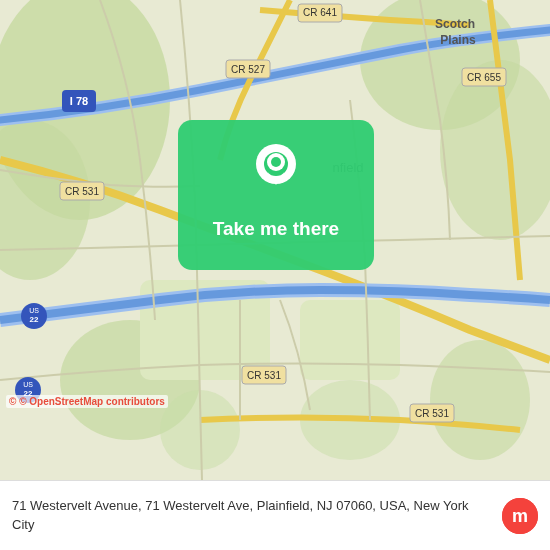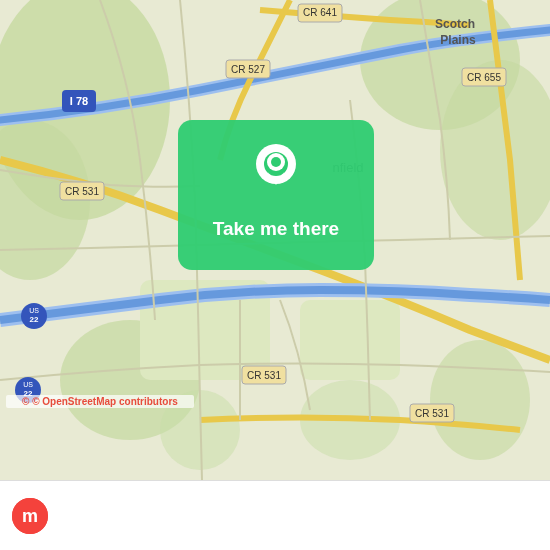--- a/index.html
+++ b/index.html
@@ -73,21 +73,21 @@
     }
 
     
     #osm-attribution {
       position: absolute;
       bottom: 72px;
       left: 6px;
       font-size: 10px;
       color: #333;
       background: rgba(255,255,255,0.7);
-      padding: 1px 16px;
+      padding: 1px 3px;
       border-radius: 2px;
     }
 
     #osm-attribution span {
       color: #e74c3c;
       font-weight: bold;
     }
   </style>
 </head>
 <body>
@@ -182,20 +182,21 @@
   </svg>
 
   
   <div id="osm-attribution">
     <span>©</span>
     <span>© OpenStreetMap contributors</span>
   </div>
 </div>
 
 <div id="info-bar">
+  <div id="address-text">71 Westervelt Avenue, 71 Westervelt Ave, Plainfield, NJ 07060, USA, New York City</div>
   <div id="moovit-logo">
     <div id="moovit-icon">
       <svg width="36" height="36" viewBox="0 0 36 36" xmlns="http://www.w3.org/2000/svg">
         <circle cx="18" cy="18" r="18" fill="#f4423c"></circle>
         <text x="18" y="24" text-anchor="middle" font-size="18" font-weight="bold" fill="white" font-family="Arial">m</text>
       </svg>
     </div>
   </div>
 </div>
 

